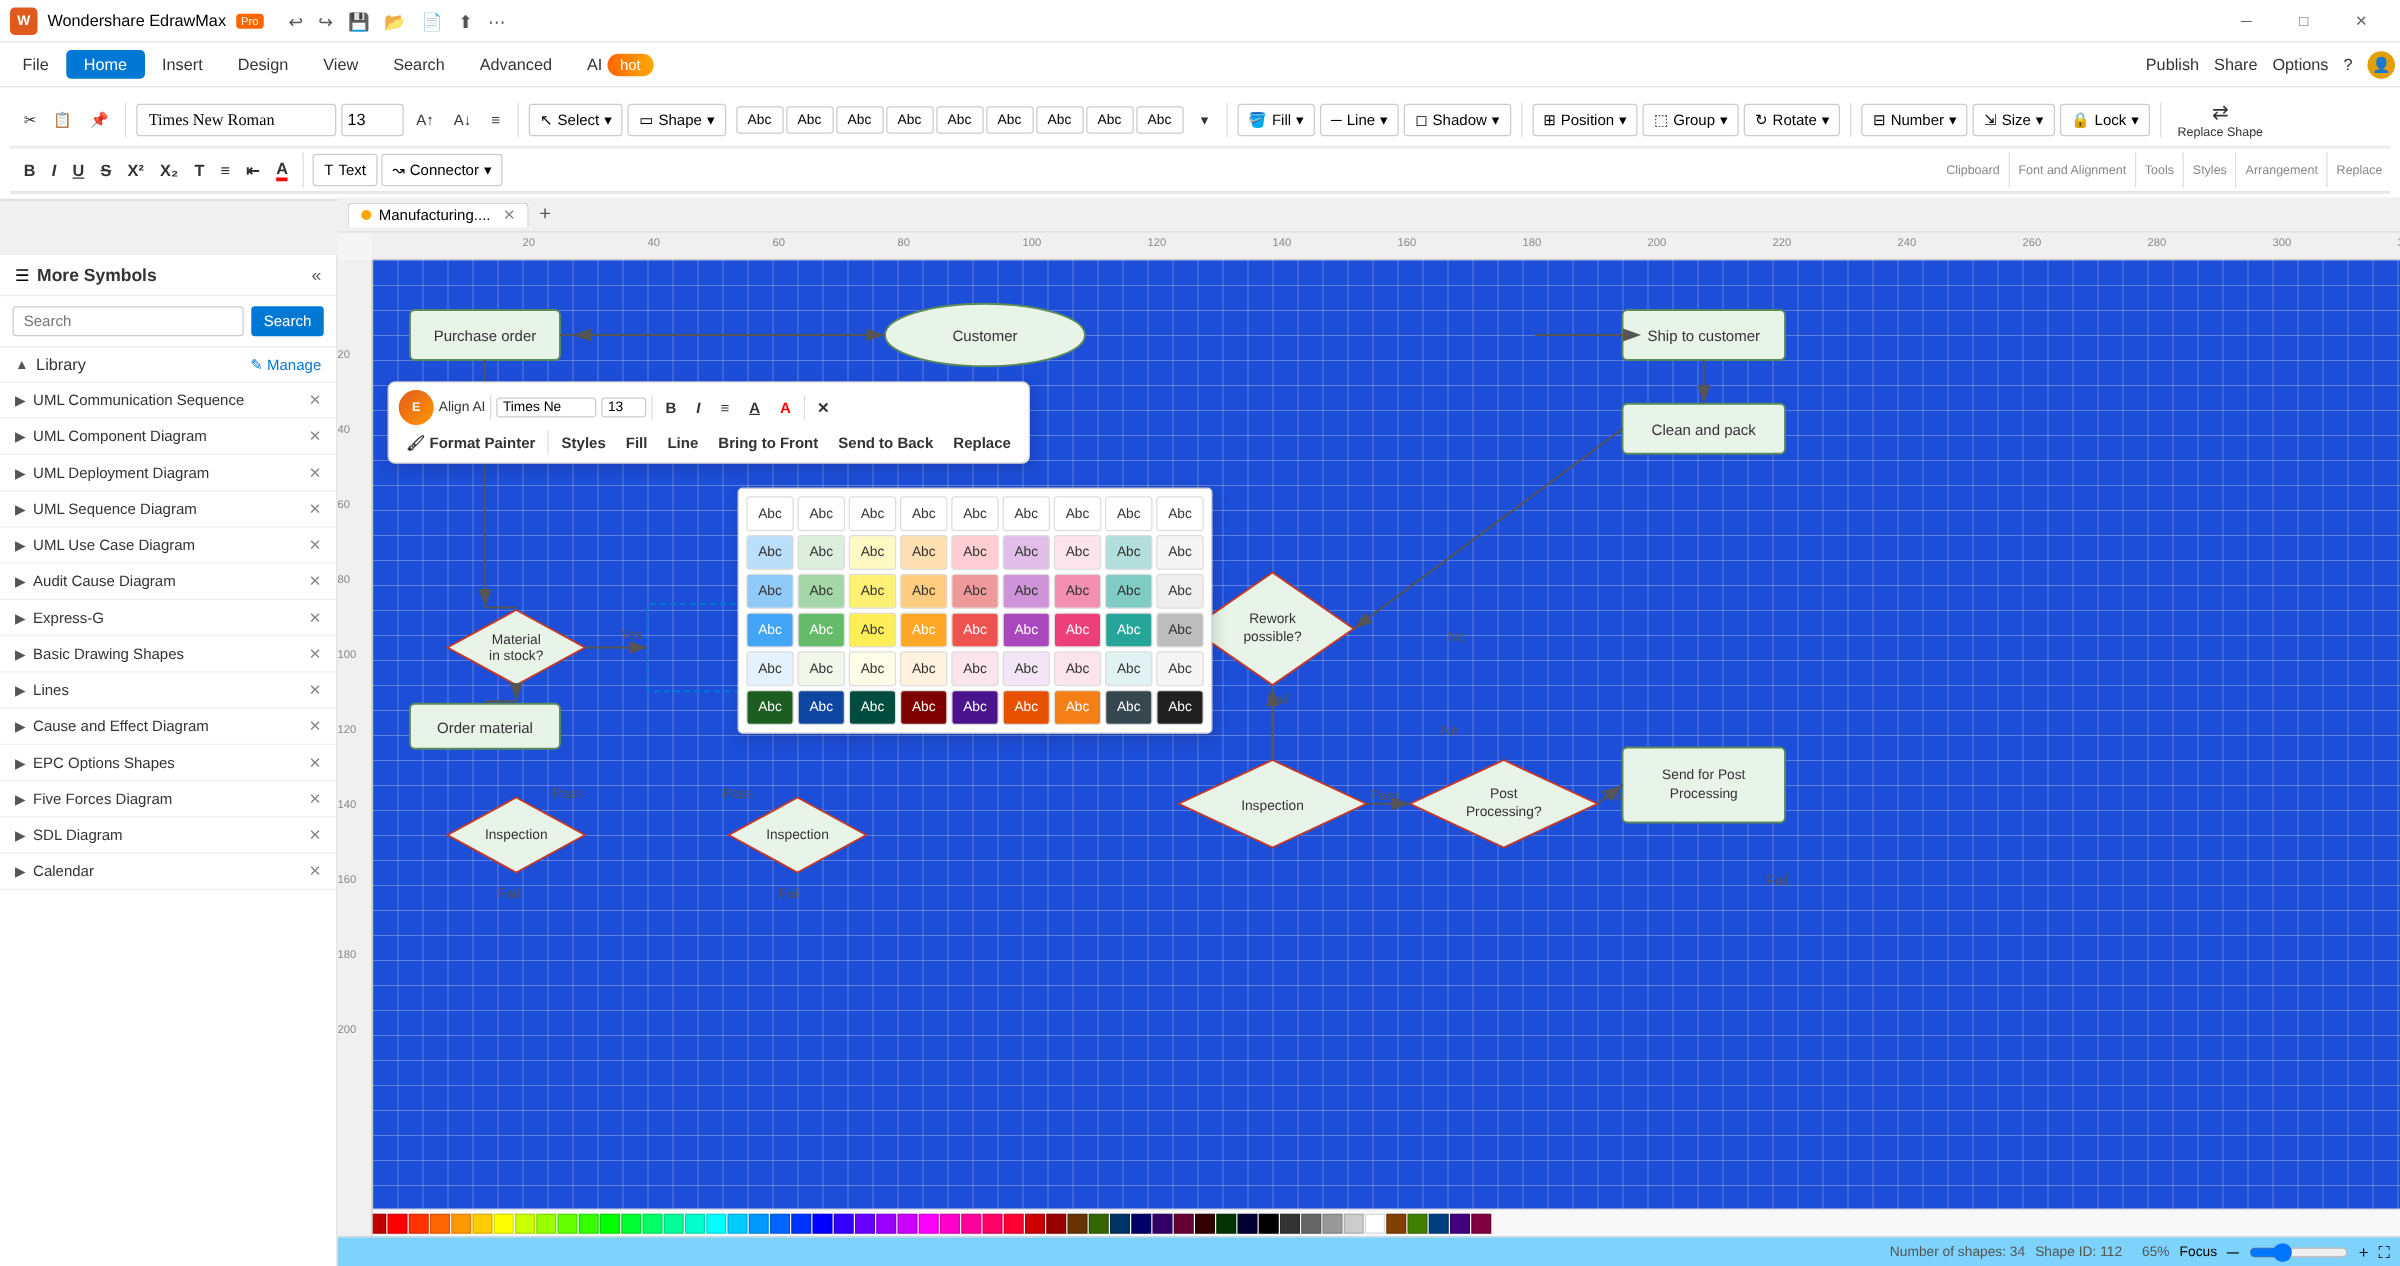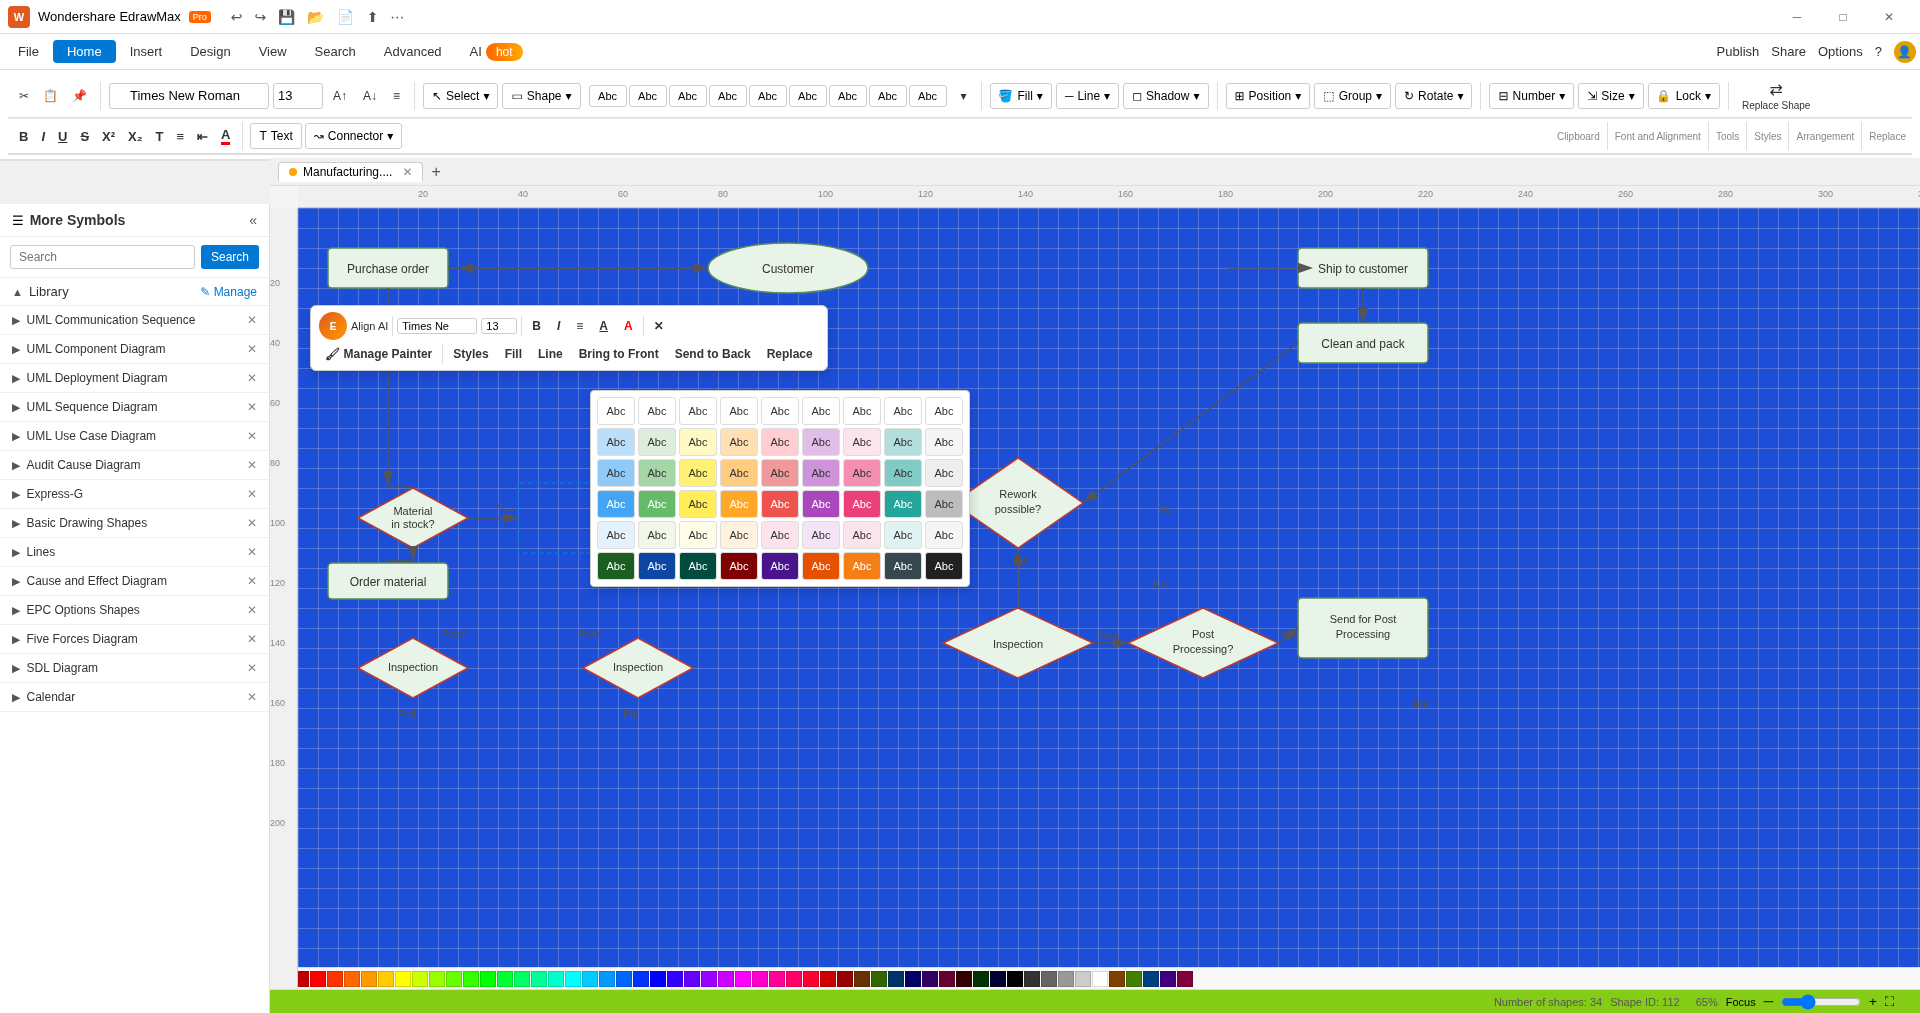--- a/index.html
+++ b/index.html
@@ -29,21 +29,21 @@
 
     
     #toolbar {
       display: flex; align-items: center; height: 44px; background: #fff;
       border-bottom: 1px solid #ddd; padding: 0 6px; gap: 4px;
       flex-wrap: nowrap; overflow: hidden;
     }
     .toolbar-separator { width: 1px; height: 28px; background: #ddd; margin: 0 4px; }
     .toolbar-btn { border: none; background: transparent; cursor: pointer; padding: 3px 6px; border-radius: 3px; font-size: 12px; color: #333; display: flex; align-items: center; gap: 2px; white-space: nowrap; }
     .toolbar-btn.icon-only { padding: 3px 5px; }
-    .font-select { width: 160px; border: 1px solid #ccc; border-radius: 3px; padding: 2px 20px; font-size: 13px; height: 26px; }
+    .font-select { width: 160px; border: 1px solid #ccc; border-radius: 3px; padding: 2px 9px; font-size: 13px; height: 26px; font-family: Liberation Serif, serif; }
     .font-size-select { width: 50px; border: 1px solid #ccc; border-radius: 3px; padding: 2px 4px; font-size: 13px; height: 26px; }
     .dropdown-btn { border: 1px solid #ccc; background: #fff; cursor: pointer; padding: 2px 8px; border-radius: 3px; font-size: 12px; display: flex; align-items: center; gap: 4px; height: 26px; }
 
     
     #toolbar2 {
       display: flex; align-items: center; height: 36px; background: #fff;
       border-bottom: 1px solid #ddd; padding: 0 6px; gap: 3px;
     }
     #toolbar2 .tb2-btn { border: none; background: transparent; cursor: pointer; padding: 2px 5px; border-radius: 3px; font-size: 13px; font-weight: bold; color: #333; }
 
@@ -101,22 +101,22 @@
       background: #f0f0f0; border-bottom: 1px solid #ddd; display: flex; align-items: center; padding: 0 8px; gap: 4px; z-index: 10;
     }
     .tab-item { display: flex; align-items: center; background: #fff; border: 1px solid #ccc; border-radius: 4px 4px 0 0; padding: 2px 10px; font-size: 12px; cursor: pointer; gap: 6px; }
     .tab-item.active { border-bottom-color: #fff; }
     .tab-dot { width: 8px; height: 8px; border-radius: 50%; background: orange; }
     .tab-add { border: none; background: transparent; cursor: pointer; font-size: 16px; color: #555; padding: 0 4px; }
 
     
     #status-bar {
       position: absolute; bottom: 0; left: 0; right: 0; height: 24px;
-      background: #84cc16; border-top: 1px solid #ddd; display: flex; align-items: center;
-      padding: 0 26px; font-size: 11px; color: #555; gap: 12px;
+      background: #7dd3fc; border-top: 1px solid #ddd; display: flex; align-items: center;
+      padding: 0 8px; font-size: 11px; color: #555; gap: 12px;
     }
     .status-right { margin-left: auto; display: flex; align-items: center; gap: 8px; }
 
     
     #color-bar {
       position: absolute; bottom: 24px; left: 270px; right: 0; height: 22px;
       background: #f8f8f8; border-top: 1px solid #ddd; display: flex; align-items: center; padding: 0 4px; gap: 2px;
     }
     .color-swatch { width: 16px; height: 16px; border: 1px solid rgba(0,0,0,0.15); cursor: pointer; }
 
@@ -603,21 +603,21 @@
     <button class="ft-btn">B</button>
     <button class="ft-btn" style="font-style:italic;">I</button>
     <button class="ft-btn">≡</button>
     <button class="ft-btn" style="text-decoration:underline;">A</button>
     <button class="ft-btn" style="color:red;">A</button>
     <div class="ft-sep"></div>
     <button class="ft-btn">✕</button>
   </div>
   <div class="ft-row">
     <button class="ft-btn">
-      <span>🖌</span> <span>Manage Painter</span>
+      <span>🖌</span> <span>Format Painter</span>
     </button>
     <div class="ft-sep"></div>
     <button class="ft-btn">Styles</button>
     <button class="ft-btn">Fill</button>
     <button class="ft-btn">Line</button>
     <button class="ft-btn">Bring to Front</button>
     <button class="ft-btn">Send to Back</button>
     <button class="ft-btn">Replace</button>
   </div>
 </div>

